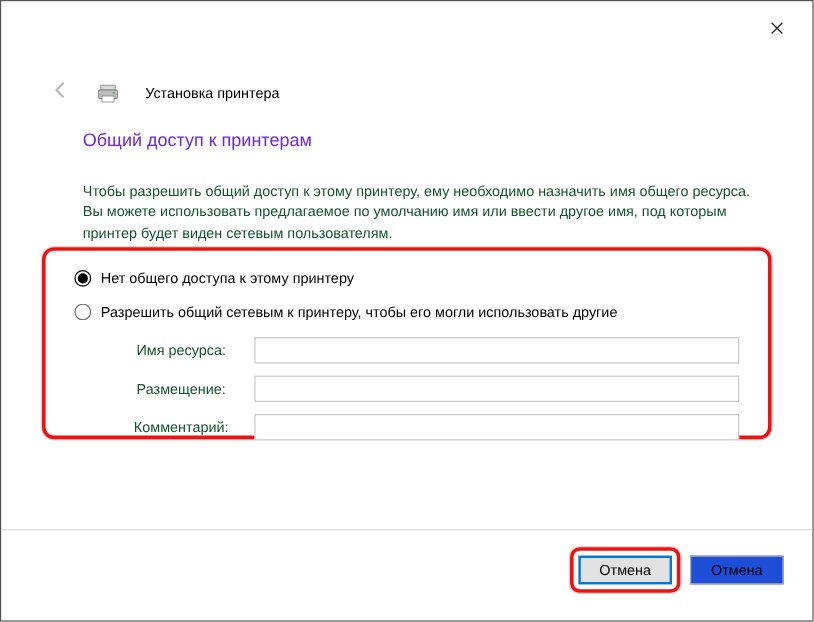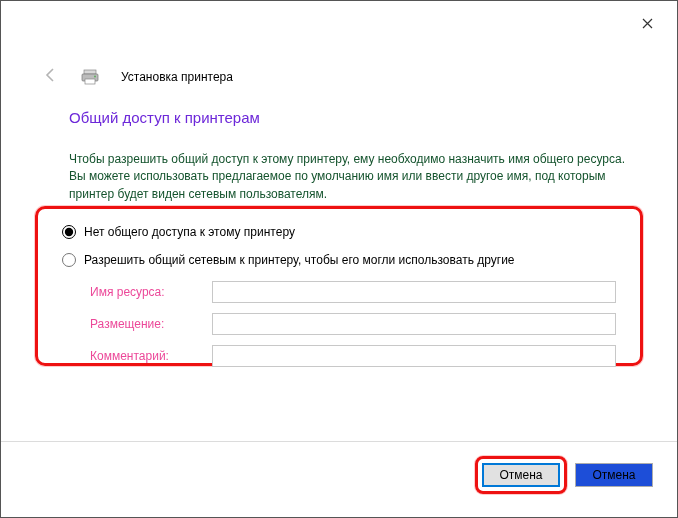--- a/index.html
+++ b/index.html
@@ -72,21 +72,22 @@
     accent-color: #000;
   }
   .field-row {
     display: flex; align-items: center;
     margin-bottom: 10px;
   }
   .field-label {
     width: 150px;
     padding-left: 28px;
     font-size: 12px;
-    color: #ec4899;
+    color: #14532d;
+    text-align: center;
   }
   .field-input {
     flex: 1;
     height: 22px;
     border: 1px solid #c8c8c8;
     background: #fff;
     font-size: 12px;
     padding: 0 4px;
   }
   .field-input[disabled] { background: #fff; color: #999; }

